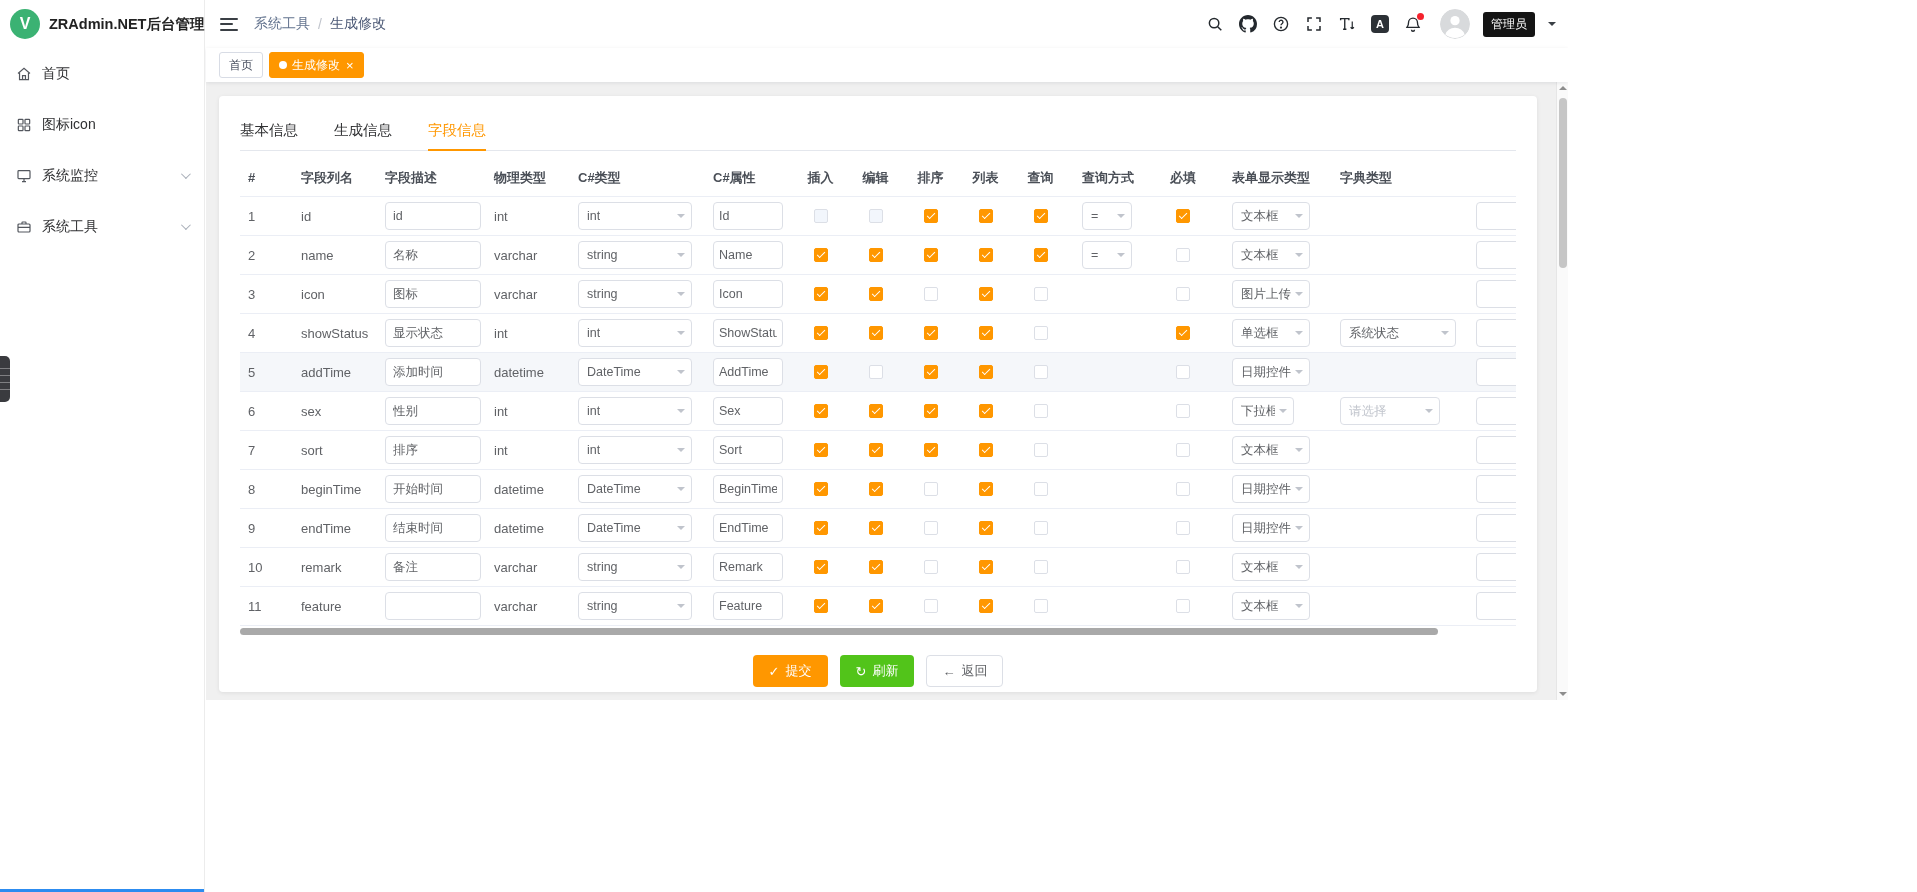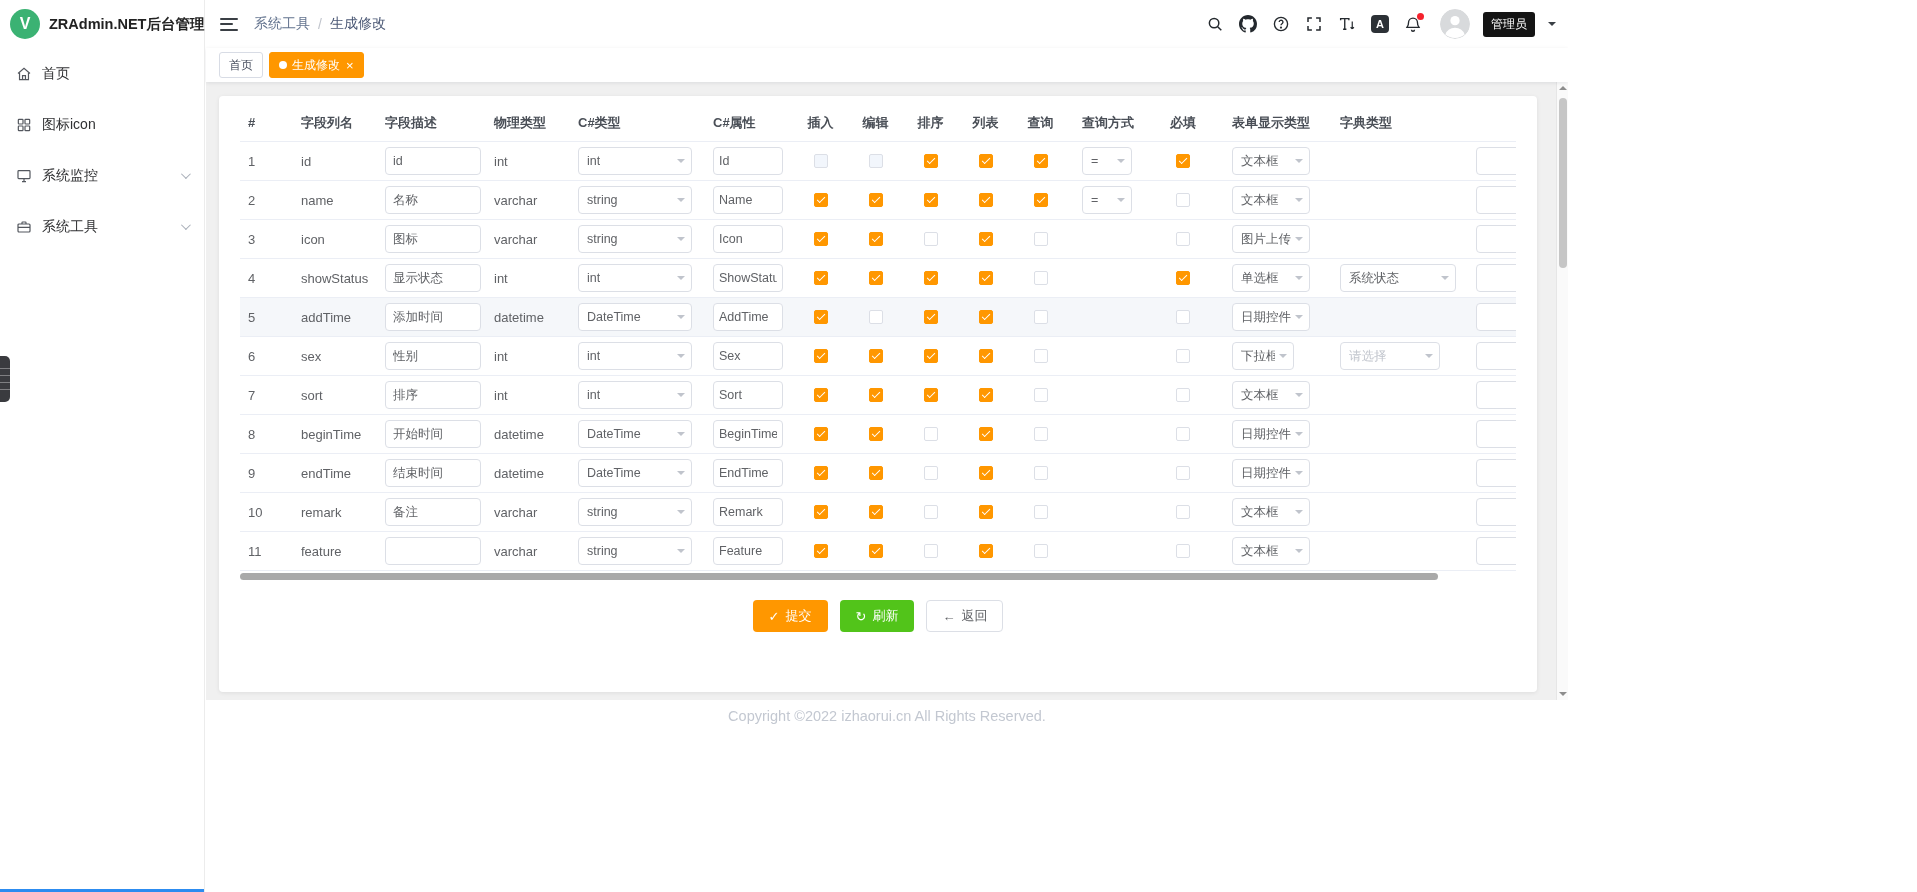--- a/index.html
+++ b/index.html
@@ -241,20 +241,25 @@
         </span>
         <span class="tag active">
           <i class="dot"></i>
           <span>生成修改</span>
           <span class="tag-x">×</span>
         </span>
       </div>
 
     <div class="content-pane">
       <div class="card">
+        <div class="tabs" id="card-tabs">
+            <div class="tab">基本信息</div>
+            <div class="tab">生成信息</div>
+            <div class="tab active">字段信息</div>
+          </div>
 
         <div class="table-viewport">
           <div class="grid-row thr" id="thead-row">
               <div class="th">#</div>
               <div class="th">字段列名</div>
               <div class="th">字段描述</div>
               <div class="th">物理类型</div>
               <div class="th">C#类型</div>
               <div class="th">C#属性</div>
               <div class="th ctr">插入</div>
@@ -699,18 +704,15 @@
         </div>
       </div>
 
       <div class="vscroll">
         <i class="varr up"></i>
         <span class="vthumb"></span>
         <i class="varr down"></i>
       </div>
     </div>
 
-    <div class="footer-area">
-      <div class="footer-text">Copyright ©2022 izhaorui.cn All Rights Reserved.</div>
-    </div>
 
   </div>
 </div>
 
 </body></html>

